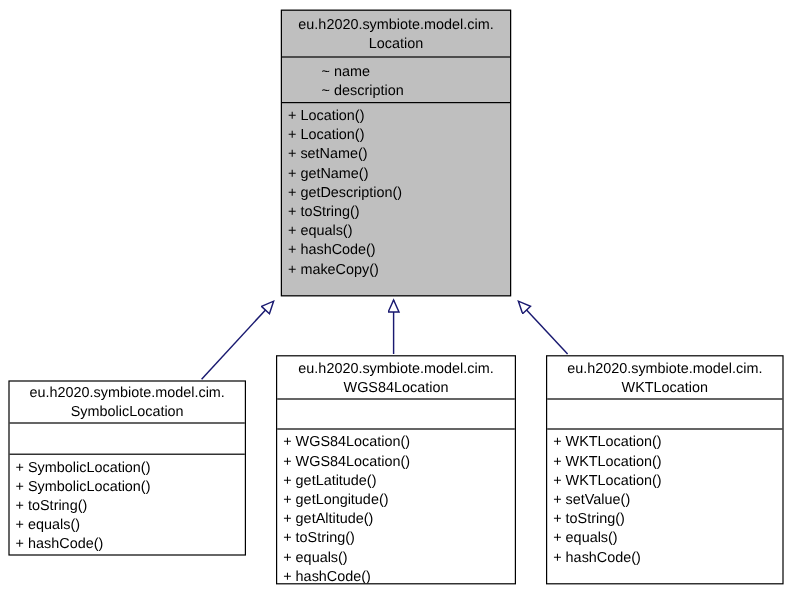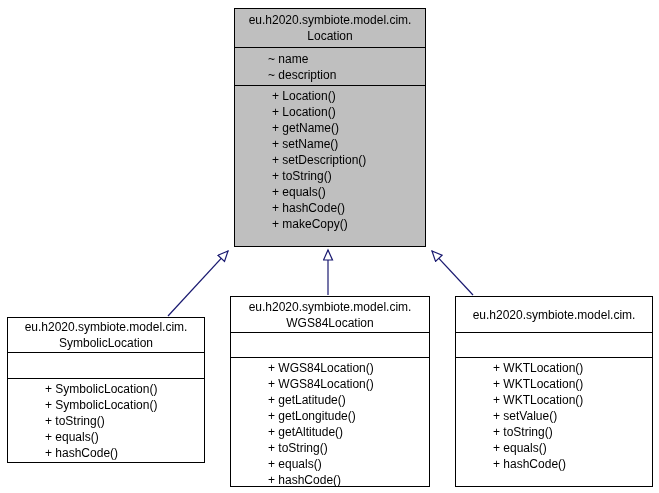--- a/index.html
+++ b/index.html
@@ -56,21 +56,20 @@
     justify-content: center;
   }
   .sec.attrs {
     border-bottom: 1px solid var(--box-border, #000000);
     padding-top: 3px;
     padding-left: 28px;
   }
   .sec.methods {
     flex: 1;
     padding-top: 2px;
-    margin-left: 32px;
   }
   .tline {
     text-align: center;
     line-height: 16px;
     white-space: nowrap;
   }
   .mline {
     text-align: left;
     line-height: 16px;
     padding-left: 5px;
@@ -98,23 +97,23 @@
         <div class="tline">eu.h2020.symbiote.model.cim.</div>
         <div class="tline">Location</div>
       </div>
     <div class="sec attrs" style="height:38px;">
         <div class="mline">~ name</div>
         <div class="mline">~ description</div>
       </div>
     <div class="sec methods">
         <div class="mline">+ Location()</div>
         <div class="mline">+ Location()</div>
+        <div class="mline">+ setName()</div>
         <div class="mline">+ getName()</div>
-        <div class="mline">+ setName()</div>
-        <div class="mline">+ setDescription()</div>
+        <div class="mline">+ getDescription()</div>
         <div class="mline">+ toString()</div>
         <div class="mline">+ equals()</div>
         <div class="mline">+ hashCode()</div>
         <div class="mline">+ makeCopy()</div>
       </div>
   </div>
 
   <div class="uml-class" style="left:7px; top:317px; width:198px; height:146px;">
     <div class="sec title" style="height:35px;">
         <div class="tline">eu.h2020.symbiote.model.cim.</div>
@@ -144,20 +143,21 @@
         <div class="mline">+ getAltitude()</div>
         <div class="mline">+ toString()</div>
         <div class="mline">+ equals()</div>
         <div class="mline">+ hashCode()</div>
       </div>
   </div>
 
   <div class="uml-class" style="left:455px; top:296px; width:198px; height:191px;">
     <div class="sec title" style="height:36px;">
         <div class="tline">eu.h2020.symbiote.model.cim.</div>
+        <div class="tline">WKTLocation</div>
       </div>
     <div class="sec attrs" style="height:25px;"></div>
     <div class="sec methods">
         <div class="mline">+ WKTLocation()</div>
         <div class="mline">+ WKTLocation()</div>
         <div class="mline">+ WKTLocation()</div>
         <div class="mline">+ setValue()</div>
         <div class="mline">+ toString()</div>
         <div class="mline">+ equals()</div>
         <div class="mline">+ hashCode()</div>

